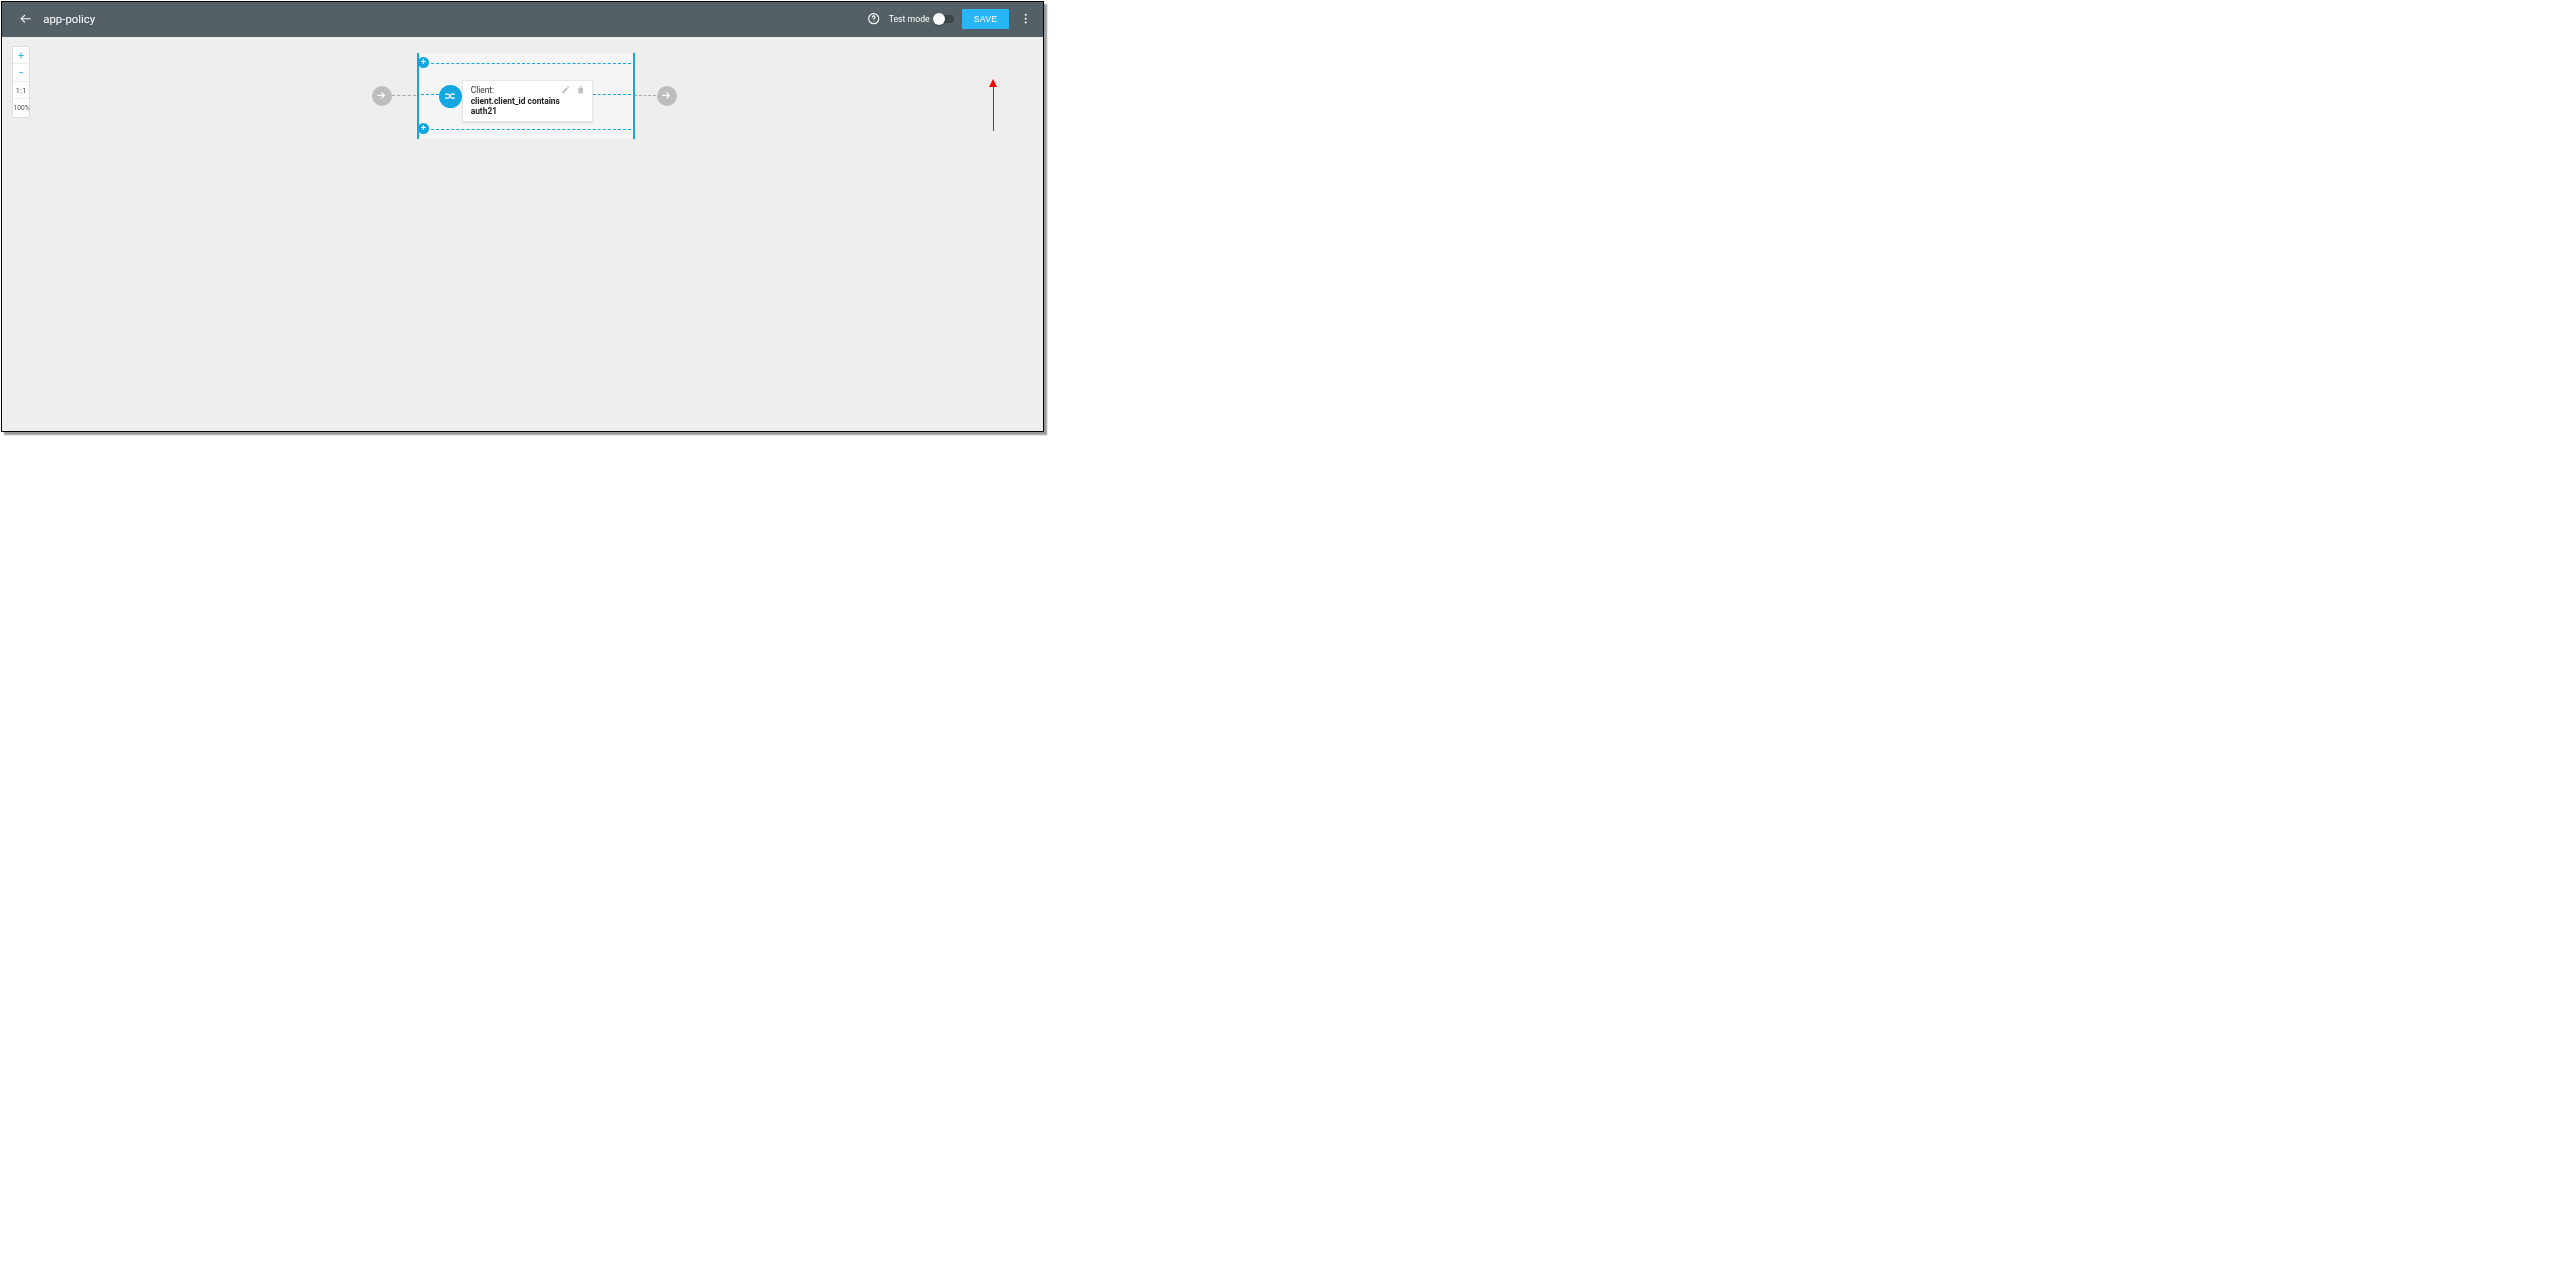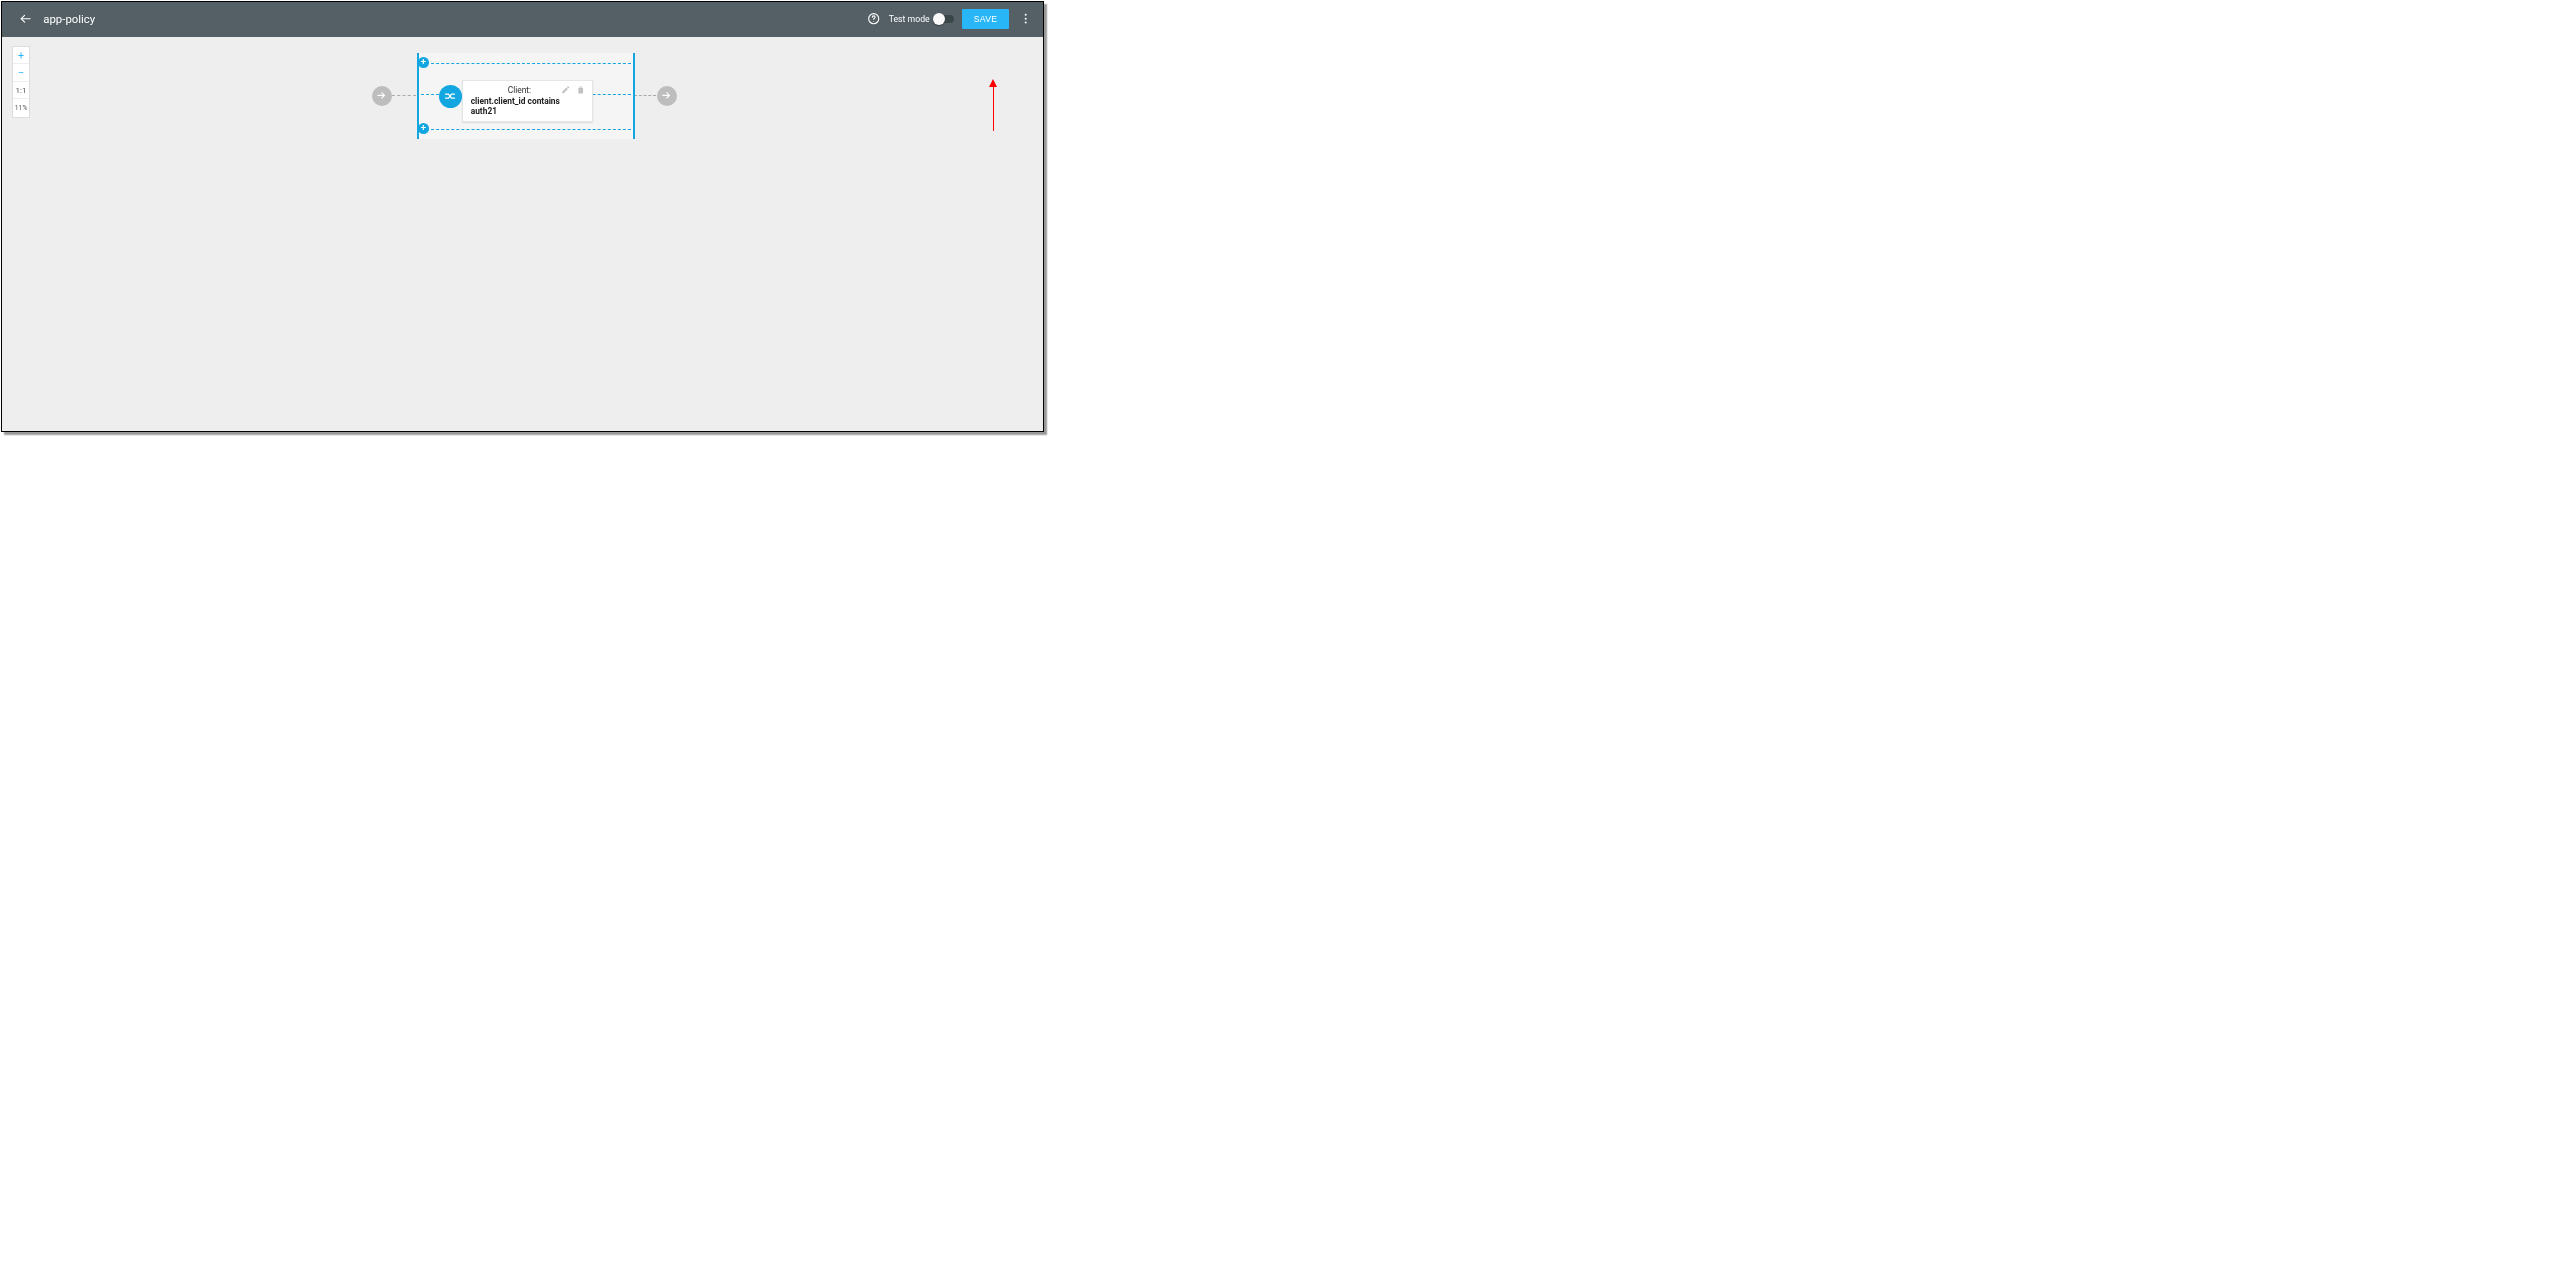--- a/index.html
+++ b/index.html
@@ -182,21 +182,20 @@
     padding: 4px 6.7px 5.3px 8px;
     z-index:2;
     cursor:pointer;
   }
   .rule-card .card-head {
     display:flex; align-items:center;
   }
   .rule-card .card-title {
     font-size:8.4px; color:#333;
     flex:1;
-    margin-left:37px;
   }
   .rule-card .card-actions { display:flex; gap:5.3px; }
   .rule-card .card-actions .ic { width:9.4px;height:9.4px; opacity:.45; cursor:pointer; }
   .rule-card .expr {
     font-size: 8.4px;
     color:#222;
     margin-top:1.3px;
   }
   .rule-card .expr .field { font-weight:700;margin-top:9px; }
   .rule-card .expr .op { font-weight:700; }
@@ -256,21 +255,21 @@
         </svg>
     </div>
   </div>
 
   <div class="canvas">
 
     <div class="zoom-ctrl">
       <div class="cell plus">+</div>
       <div class="cell minus">−</div>
       <div class="cell">1:1</div>
-      <div class="cell pct">11%</div>
+      <div class="cell pct">100%</div>
     </div>
 
     <div class="conn left"></div>
     <div class="conn right"></div>
 
     <div class="start-node">
       <svg width="10.7" height="10.7" viewBox="0 0 24 24" fill="none" stroke="#fff" stroke-width="2.5" stroke-linecap="round" stroke-linejoin="round">
           <line x1="4" y1="12" x2="18" y2="12"></line>
           <polyline points="13 6 19 12 13 18"></polyline>
         </svg>

